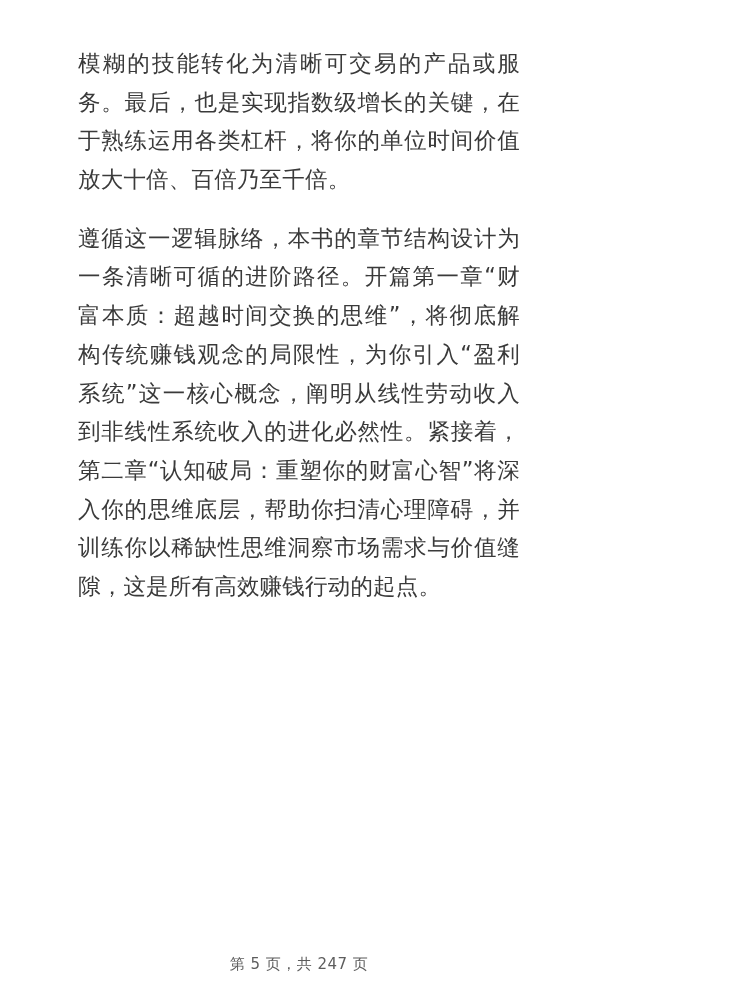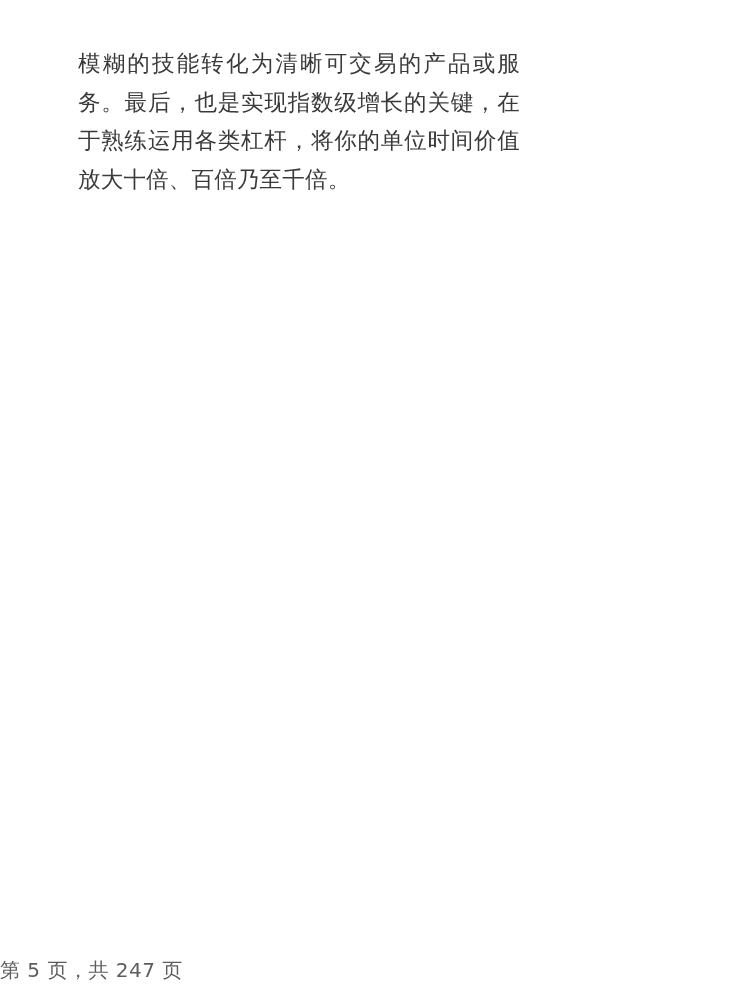--- a/index.html
+++ b/index.html
@@ -36,30 +36,32 @@
     text-justify: inter-character;
     font-weight: 400;
   }
   .para:last-child {
     margin-bottom: 0;
   }
   .footer {
     position: absolute;
     left: 0;
     right: 0;
-    bottom: 16px;
-    font-size: 20px;
+    bottom: 26px;
+    text-align: center;
+    font-size: 15px;
     color: #5d5d5d;
     letter-spacing: 0.5px;
   }
 </style>
 </head>
 <body>
 
 <div class="page">
 
   <div class="body-text">
     <p class="para">模糊的技能转化为清晰可交易的产品或服务。最后，也是实现指数级增长的关键，在于熟练运用各类杠杆，将你的单位时间价值放大十倍、百倍乃至千倍。</p>
+    <p class="para">遵循这一逻辑脉络，本书的章节结构设计为一条清晰可循的进阶路径。开篇第一章“财富本质：超越时间交换的思维”，将彻底解构传统赚钱观念的局限性，为你引入“盈利系统”这一核心概念，阐明从线性劳动收入到非线性系统收入的进化必然性。紧接着，第二章“认知破局：重塑你的财富心智”将深入你的思维底层，帮助你扫清心理障碍，并训练你以稀缺性思维洞察市场需求与价值缝隙，这是所有高效赚钱行动的起点。</p>
   </div>
 
   <div class="footer">第 5 页，共 247 页</div>
 
 </div>
 
 </body></html>

